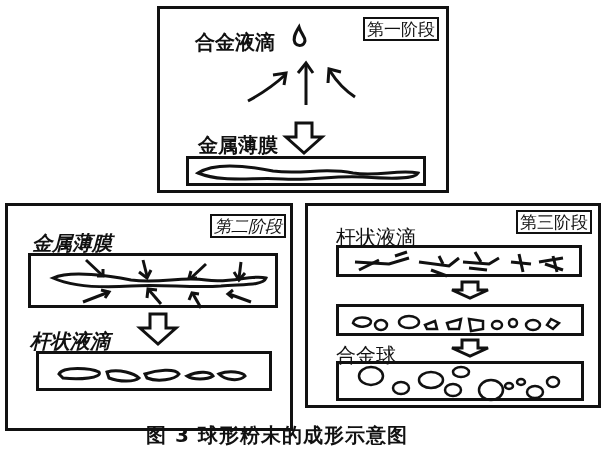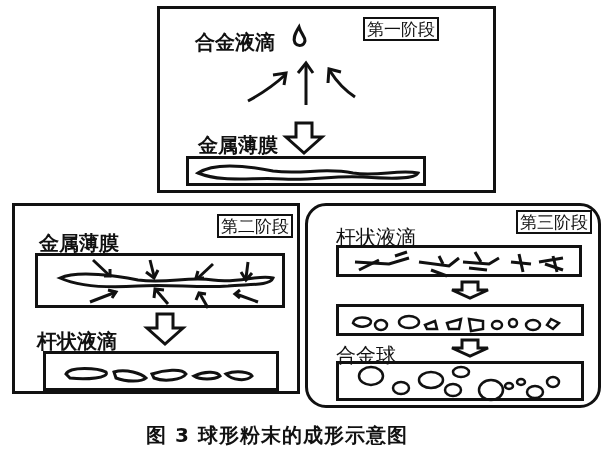--- a/index.html
+++ b/index.html
@@ -11,21 +11,21 @@
   .lbl { position:absolute; font-size:20px; font-weight:bold; white-space:nowrap; }
   .lbl.thin { font-weight:normal; }
   .inner { position:absolute; border:3px solid #111; box-sizing:border-box; }
   svg { position:absolute; overflow:visible; }
   .caption { position:absolute; left:0; width:554px; top:422px; text-align:center;
              font-size:20px; font-weight:bold; letter-spacing:1px; }
 </style>
 </head>
 <body>
 
-<div class="panel" style="left:157px;top:6px;width:339px;height:187px;">
+<div class="panel" style="left:157px;top:6px;width:292px;height:187px;">
   <div class="stage-tag" style="left:203px;top:8px;">第一阶段</div>
   <div class="lbl" style="left:35px;top:20px;">合金液滴</div>
   <svg style="left:130px;top:16px;" width="20" height="24">
     <path d="M9 2 C 4 10, 3 14, 5 18 C 8 22, 14 21, 15 16 C 15 11, 11 9, 9 2 Z" fill="none" stroke="#111" stroke-width="3"></path>
   </svg>
   <svg style="left:80px;top:50px;" width="140" height="50">
     <path d="M8 42 Q 30 30 45 16" fill="none" stroke="#111" stroke-width="3"></path>
     <path d="M33 16 L46 14 L44 26" fill="none" stroke="#111" stroke-width="3"></path>
     <path d="M66 46 L66 6" fill="none" stroke="#111" stroke-width="3"></path>
     <path d="M58 14 L66 4 L73 14" fill="none" stroke="#111" stroke-width="3"></path>
@@ -36,21 +36,21 @@
   <svg style="left:124px;top:112px;" width="40" height="34">
     <path d="M12 2 L28 2 L28 16 L38 16 L20 32 L2 16 L12 16 Z" fill="none" stroke="#111" stroke-width="3"></path>
   </svg>
   <div class="inner" style="left:26px;top:147px;width:240px;height:30px;">
     <svg style="left:4px;top:4px;" width="230" height="20">
       <path d="M5 10 C 20 0, 50 2, 80 8 C 110 12, 130 4, 160 10 C 185 14, 205 6, 225 10 C 222 16, 200 16, 170 14 C 140 12, 120 18, 90 16 C 60 14, 30 20, 5 10 Z" fill="none" stroke="#111" stroke-width="3"></path>
     </svg>
   </div>
 </div>
 
-<div class="panel" style="left:12px;top:203px;width:288px;height:191px;">
+<div class="panel" style="left:5px;top:203px;width:288px;height:228px;font-style:italic;">
   <div class="stage-tag" style="left:202px;top:8px;">第二阶段</div>
   <div class="lbl" style="left:24px;top:24px;">金属薄膜</div>
   <div class="inner" style="left:20px;top:47px;width:250px;height:55px;">
     <svg style="left:0;top:0;" width="250" height="55">
       <path d="M22 22 C 40 14, 80 20, 100 24 C 130 28, 150 20, 175 24 C 200 28, 220 18, 235 22 C 232 30, 210 28, 190 30 C 160 32, 130 28, 100 30 C 70 32, 40 30, 22 22 Z" fill="none" stroke="#111" stroke-width="3"></path>
       <g fill="none" stroke="#111" stroke-width="3">
         <path d="M55 4 L72 20"></path>
           <path d="M66 20 L72 20 L72 13"></path>
         <path d="M112 4 L116 20"></path>
           <path d="M108 16 L116 22 L120 14"></path>
@@ -79,21 +79,21 @@
         <path d="M20 20 C 24 12, 52 14, 60 18 C 64 24, 40 26, 24 24 Z"></path>
         <path d="M68 18 C 80 14, 96 20, 100 24 C 96 28, 80 28, 70 24 Z"></path>
         <path d="M106 20 C 118 16, 136 14, 140 20 C 136 26, 118 28, 108 24 Z"></path>
         <path d="M148 22 C 160 16, 172 18, 174 22 C 168 26, 154 26, 148 22 Z"></path>
         <path d="M180 20 C 190 16, 204 18, 206 22 C 200 28, 186 26, 180 20 Z"></path>
       </g>
     </svg>
   </div>
 </div>
 
-<div class="panel" style="left:305px;top:203px;width:296px;height:205px;border-radius:21px;">
+<div class="panel" style="left:305px;top:203px;width:296px;height:205px;">
   <div class="stage-tag" style="left:208px;top:4px;">第三阶段</div>
   <div class="lbl thin" style="left:28px;top:18px;">杆状液滴</div>
   <div class="inner" style="left:28px;top:39px;width:246px;height:32px;">
     <svg style="left:0;top:0;" width="246" height="32">
       <g fill="none" stroke="#111" stroke-width="3">
         <path d="M16 14 L50 16 L70 10"></path>
           <path d="M20 22 L40 12"></path>
           <path d="M56 8 L68 4"></path>
         <path d="M80 14 L110 18 L120 10"></path>
           <path d="M92 22 L108 28"></path>

